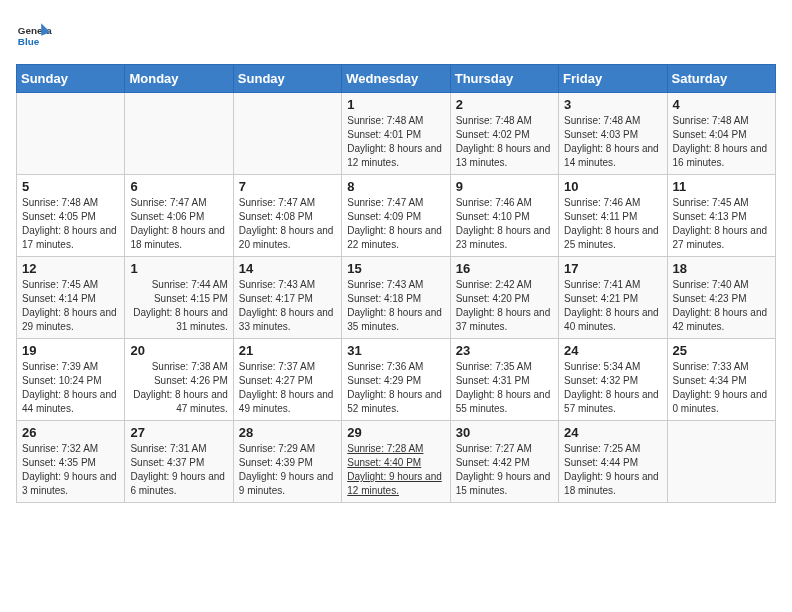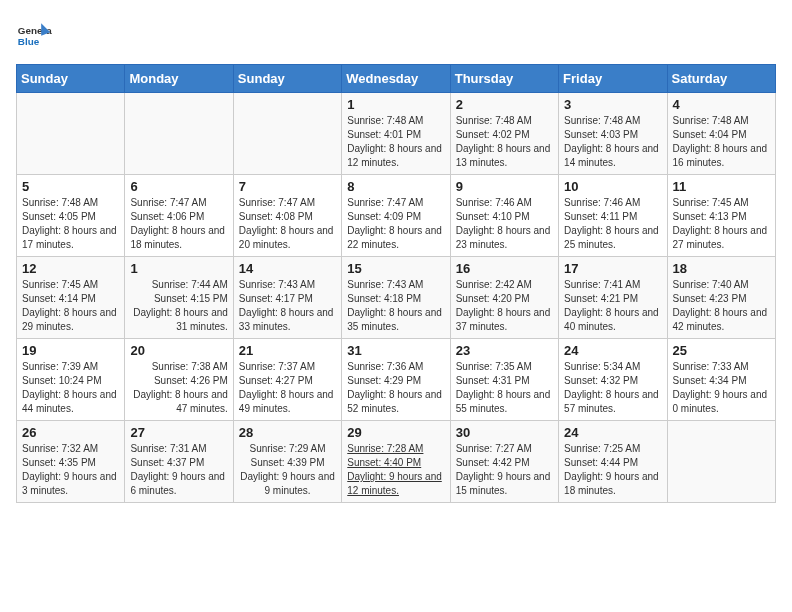--- a/index.html
+++ b/index.html
@@ -279,21 +279,21 @@
 Daylight: 9 hours and 3 minutes.</div>
         </td>
         <td>
           <div class="day-number">27</div>
           <div class="day-info" style="white-space: pre-line;">Sunrise: 7:31 AM
 Sunset: 4:37 PM
 Daylight: 9 hours and 6 minutes.</div>
         </td>
         <td>
           <div class="day-number">28</div>
-          <div class="day-info" style="white-space: pre-line; text-align: center;">Sunrise: 7:29 AM
+          <div class="day-info" style="white-space: pre-line;">Sunrise: 7:29 AM
 Sunset: 4:39 PM
 Daylight: 9 hours and 9 minutes.</div>
         </td>
         <td>
           <div class="day-number">29</div>
           <div class="day-info" style="white-space: pre-line; text-decoration: underline;">Sunrise: 7:28 AM
 Sunset: 4:40 PM
 Daylight: 9 hours and 12 minutes.</div>
         </td>
         <td>

